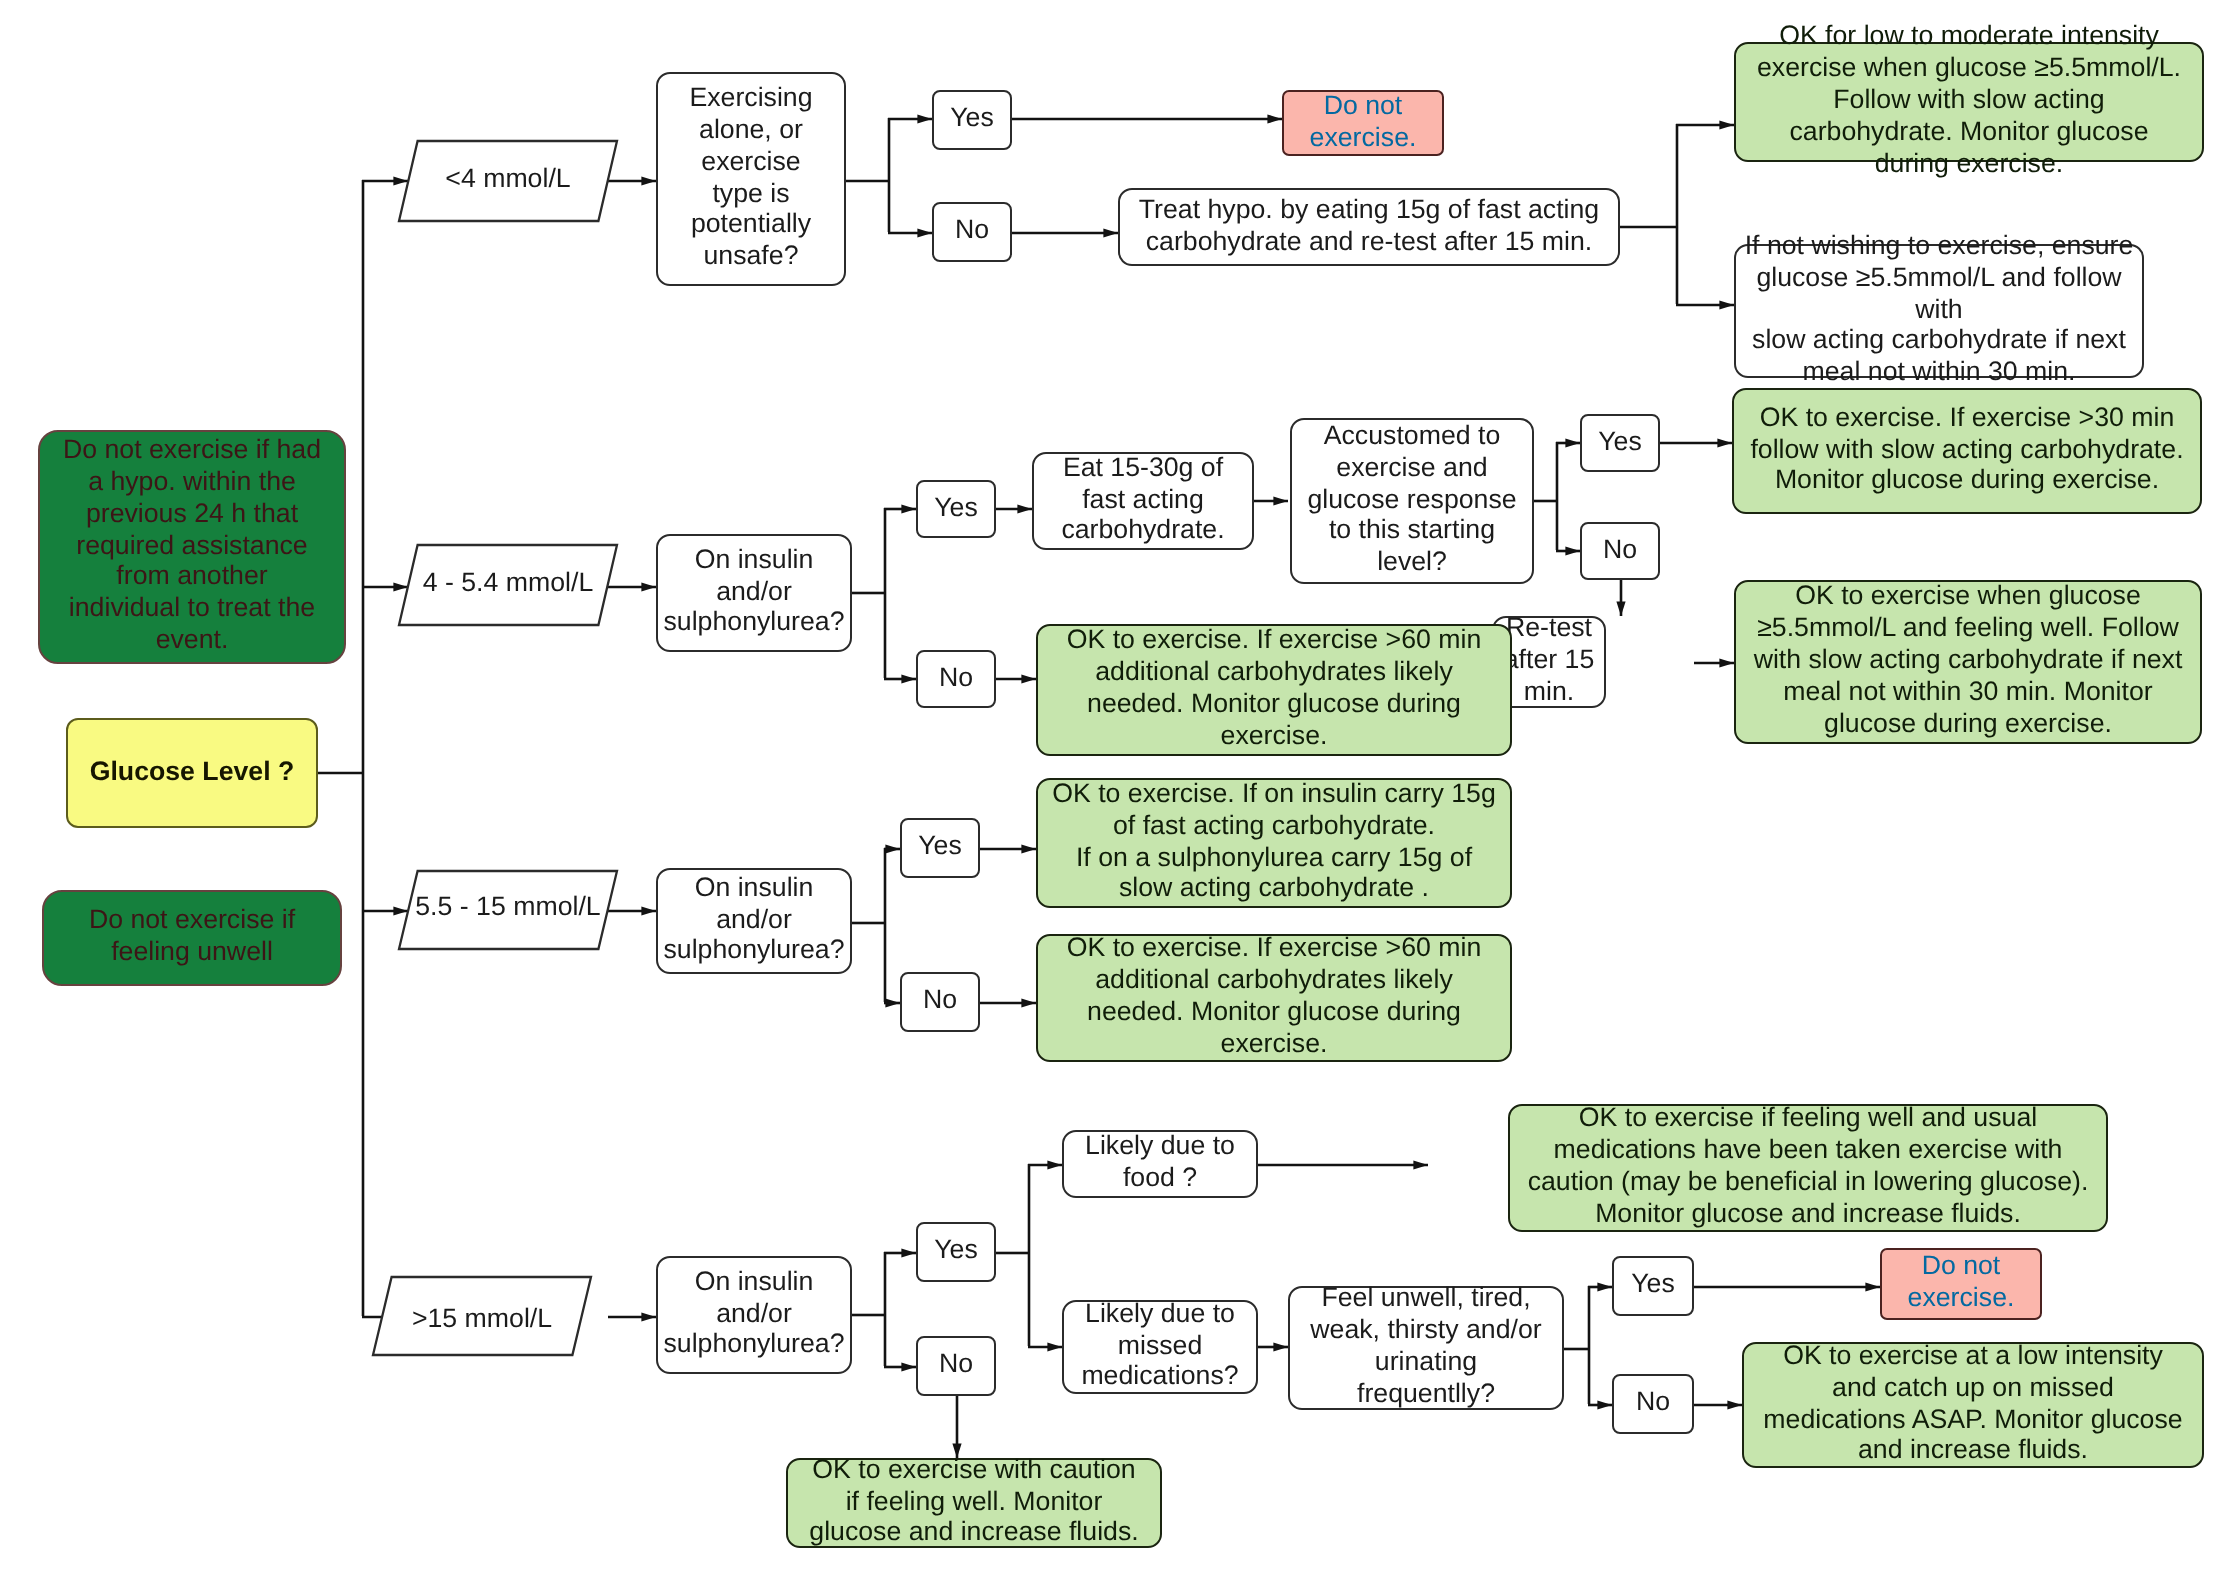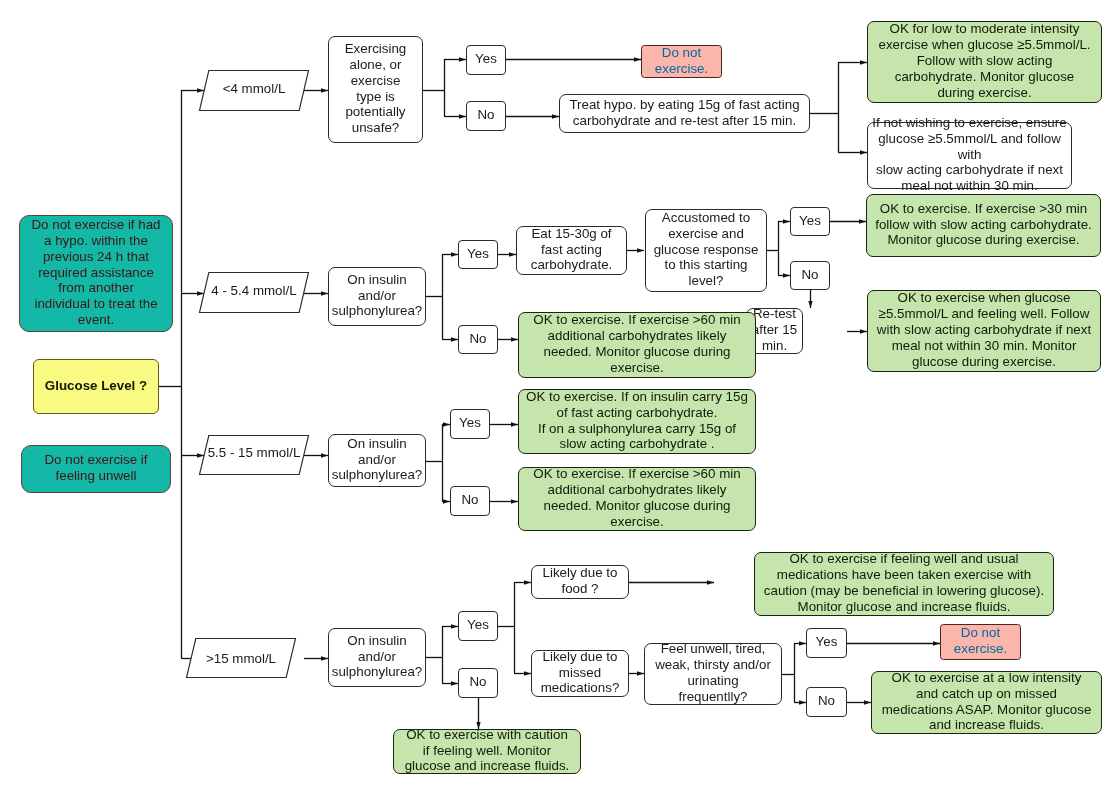--- a/index.html
+++ b/index.html
@@ -11,21 +11,21 @@
   svg.edges{position:absolute;left:0;top:0;width:1119px;height:792px;overflow:visible;
             pointer-events:none;}
   .node{position:absolute;box-sizing:border-box;display:flex;align-items:center;
         justify-content:center;text-align:center;
         border-radius:7px;line-height:15.9px;font-size:13.35px;
         white-space:pre-line;}
   .node .t{display:block;width:100%;padding:0 3px;transform:translateY(-0.8px);}
   .nwhite{background:#ffffff;border:1.2px solid #2b2b2b;color:#1b1b1b;}
   .small{border-radius:4px;}
   .ngreen{background:#c6e5ad;border:1.2px solid #1a2410;color:#101d09;}
-  .npink {background:#14b8a6;border:1.2px solid #66423f;color:#3d1516;border-radius:10px;}
+  .npink {background:#15803d;border:1.2px solid #66423f;color:#3d1516;border-radius:10px;}
   .npinksm{background:#fbb6ac;border:1.2px solid #4b2220;color:#0369a1;border-radius:3.5px;}
   .nyellow{background:#f9fa82;border:1.2px solid #5c5c1c;color:#161600;font-weight:bold;border-radius:6px;}
   .para{position:absolute;}
   .para svg{position:absolute;left:0;top:0;overflow:visible;}
   .para .lbl{position:absolute;left:0;top:0;width:100%;height:100%;
              display:flex;align-items:center;justify-content:center;
              font-size:13.35px;color:#1b1b1b;}
   .para .lbl{transform:translateY(-1.6px);}
   #title{position:absolute;left:18px;top:25.5px;font-size:23.9px;color:#0d1b22;
          line-height:31px;}
@@ -121,21 +121,21 @@
 exercise
 type is
 potentially
 unsafe?</span></div>
       <div class="node nwhite small" style="left: 466px; top: 45px; width: 40px; height: 30px;"><span class="t">Yes</span></div>
       <div class="node nwhite small" style="left: 466px; top: 101px; width: 40px; height: 30px;"><span class="t">No</span></div>
       <div class="node npinksm" style="left: 641px; top: 45px; width: 81px; height: 33px;"><span class="t">Do not
 exercise.</span></div>
       <div class="node nwhite" style="left: 559px; top: 94px; width: 251px; height: 39px;"><span class="t">Treat hypo. by eating 15g of fast acting
 carbohydrate and re-test after 15 min.</span></div>
-      <div class="node ngreen" style="left: 867px; top: 21px; width: 235px; height: 82px;"><span class="t">OK for low to moderate intensity
+      <div class="node ngreen" style="left: 867px; top: 21px; width: 235px; height: 60px;"><span class="t">OK for low to moderate intensity
 exercise when glucose ≥5.5mmol/L.
 Follow with slow acting
 carbohydrate. Monitor glucose
 during exercise.</span></div>
       <div class="node nwhite" style="left: 867px; top: 122px; width: 205px; height: 67px; align-items: center;"><span class="t">If not wishing to exercise, ensure
 glucose ≥5.5mmol/L and follow with
 slow acting carbohydrate if next
 meal not within 30 min.</span></div>
       <div class="para" style="left: 199px; top: 272px; width: 110px; height: 41px;">
         <svg width="112" height="43" style="left:-1px;top:-1px">

